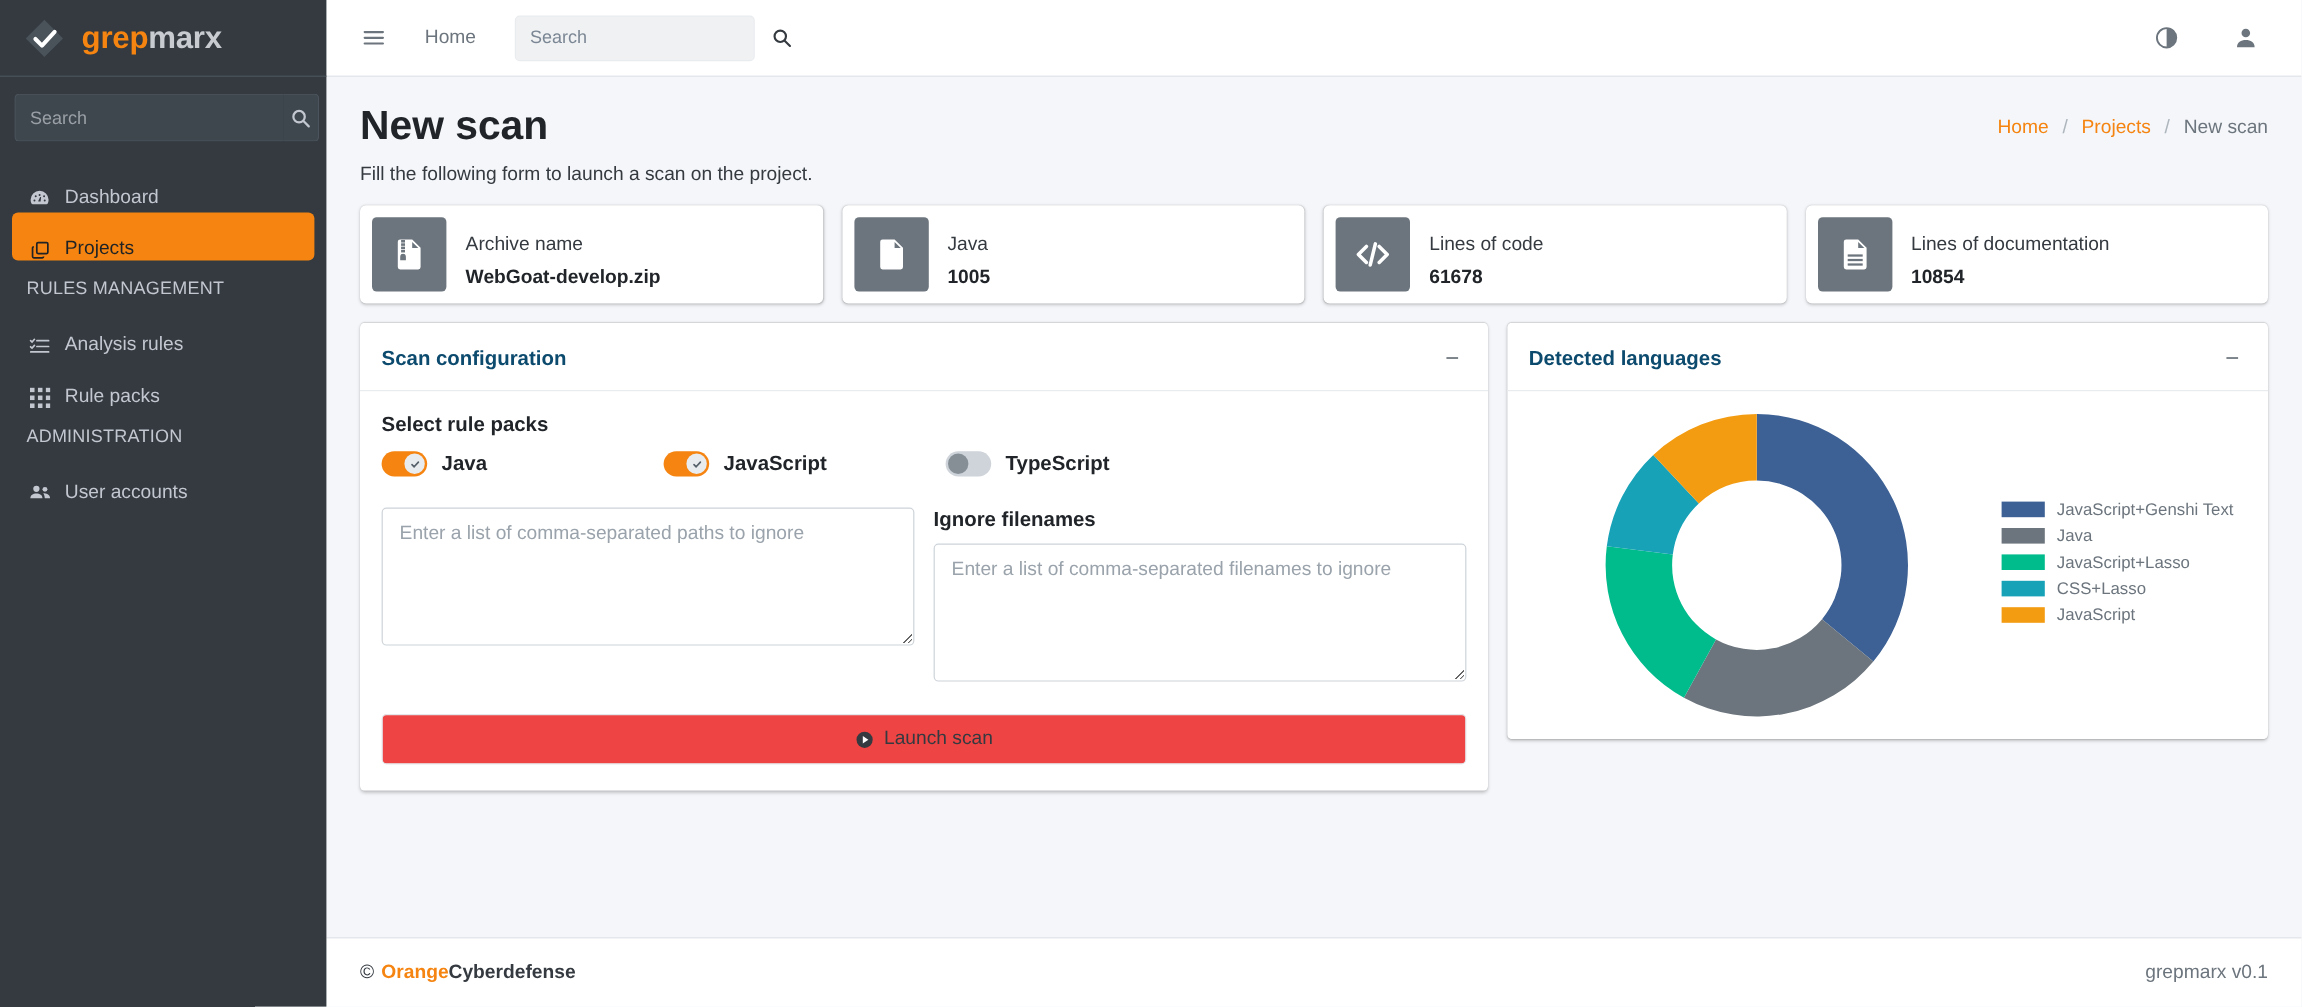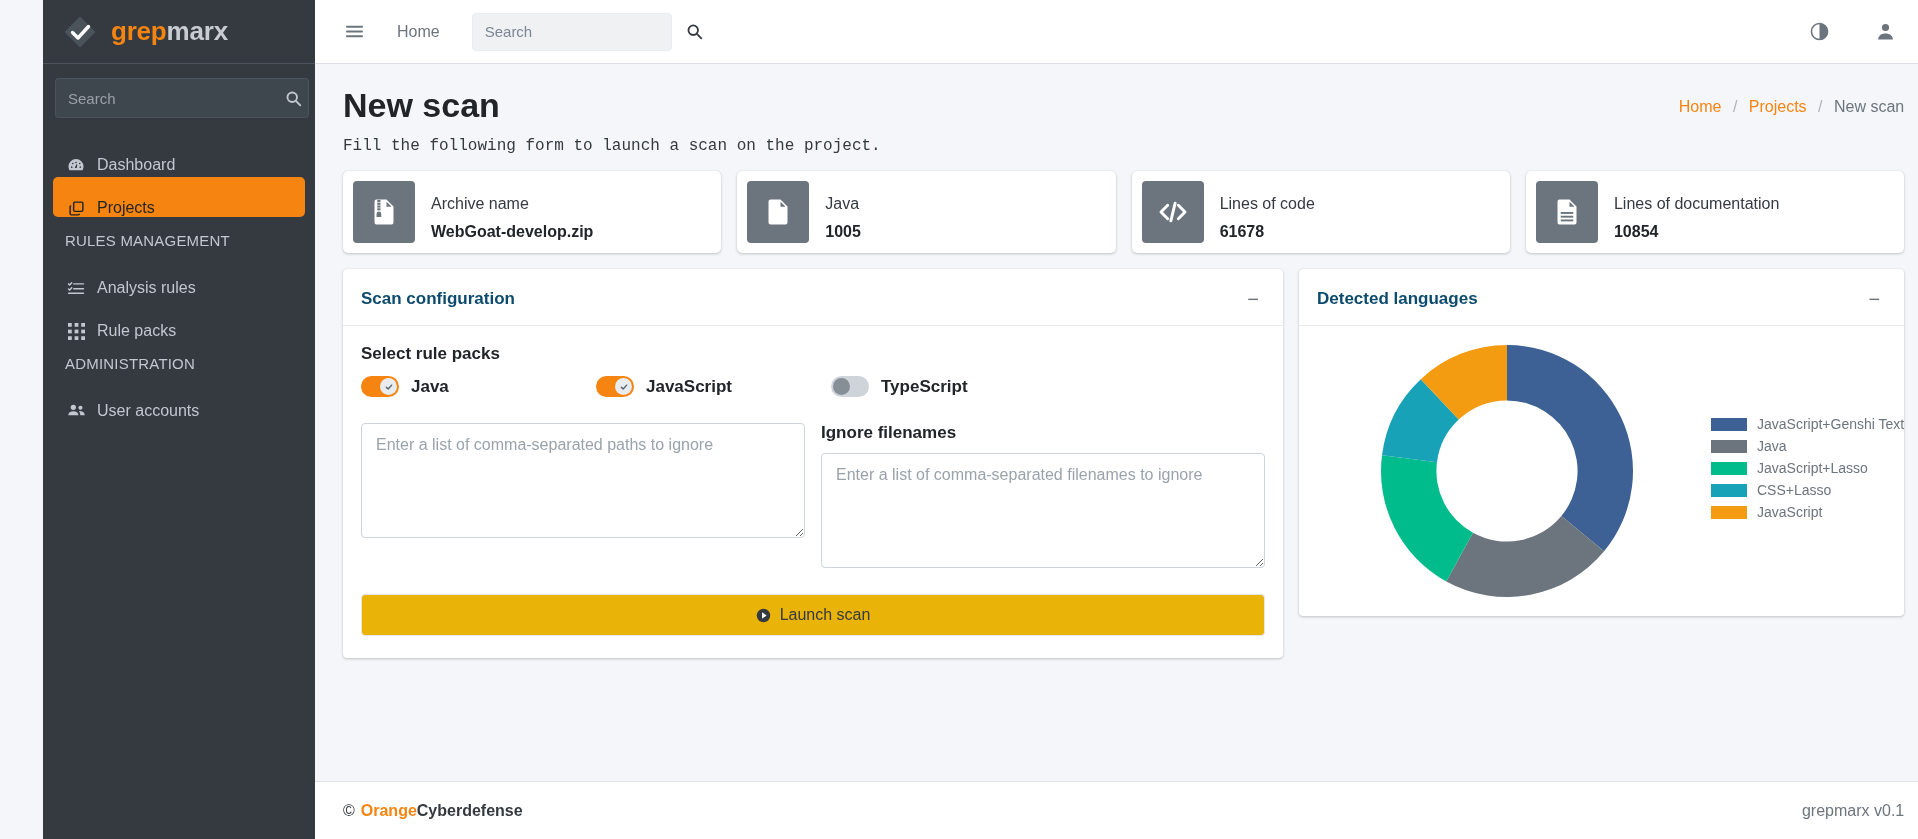--- a/index.html
+++ b/index.html
@@ -3,21 +3,21 @@
 <meta charset="utf-8">
 <style>
   * { box-sizing: border-box; }
   html, body {
     margin: 0; padding: 0;
     width: 1918px; height: 839px;
     overflow: hidden;
     font-family: "Liberation Sans", sans-serif;
     background: #f4f6f9;
   }
-  .app { display: flex; width: 1918px; height: 664px; position: relative; padding-left: 43px; }
+  .app { display: flex; width: 1918px; height: 664px; position: relative; }
 
   
   .sidebar {
     width: 272px; min-width: 272px; height: 839px;
     background: #343a40; color: #c2c7d0;
     display: flex; flex-direction: column;
     position: relative; z-index: 5;
   }
   .brand {
     height: 64px; display: flex; align-items: center; gap: 12px;
@@ -77,21 +77,21 @@
     flex: 1; border: none; background: transparent; outline: none;
     font-size: 15px; color: #495057;
   }
   .nb-search input::placeholder { color: #7b8794; }
   .nb-spacer { flex: 1; }
 
   .content { flex: 1; overflow: hidden; padding: 0; }
 
   .page-head { padding: 22px 28px 6px 28px; display: flex; align-items: flex-start; }
   .page-title { font-size: 34px; font-weight: bold; color: #212529; margin: 0; line-height: 1.15; }
-  .page-sub { font-size: 16px; color: #343a40; margin-top: 12px; font-family: Liberation Mono, monospace; }
+  .page-sub { font-size: 16px; color: #343a40; margin-top: 12px; }
   .breadcrumb { margin-left: auto; font-size: 16px; color: #6c757d; padding-top: 12px; white-space: nowrap; }
   .breadcrumb a { color: #f58410; text-decoration: none; cursor: pointer; }
   .breadcrumb .sep { color: #adb5bd; margin: 0 7px; }
 
   
   .cards { display: flex; gap: 16px; padding: 10px 28px 0 28px; }
   .info-card {
     flex: 1; background: #fff; border-radius: 5px; height: 82px;
     box-shadow: 0 0 1px rgba(0,0,0,.125), 0 1px 3px rgba(0,0,0,.2);
     display: flex; align-items: center; overflow: hidden;
@@ -147,21 +147,21 @@
   textarea.ta {
     width: 100%; height: 115px; resize: vertical;
     border: 1px solid #ced4da; border-radius: 4px;
     font-size: 16px; font-family: "Liberation Sans", sans-serif;
     color: #495057; padding: 12px 14px; outline: none; background: #fff;
   }
   textarea.ta::placeholder { color: #9aa3ab; }
 
   .btn-launch {
     margin-top: 22px; width: 100%; height: 42px;
-    background: #eab308; border: 1px solid #e4e7ea; border-radius: 4px;
+    background: #ef4444; border: 1px solid #e4e7ea; border-radius: 4px;
     display: flex; align-items: center; justify-content: center; gap: 9px;
     font-size: 16px; color: #343a40; cursor: pointer;
   }
 
   
   .chart-area { display: flex; align-items: center; height: 290px; }
   .donut-box { width: 320px; display: flex; align-items: center; justify-content: center; margin-left: 48px; }
   .legend { margin-left: 44px; }
   .legend-row { display: flex; align-items: center; gap: 10px; margin-bottom: 6px; }
   .legend-swatch { width: 36px; height: 13px; flex: none; }

